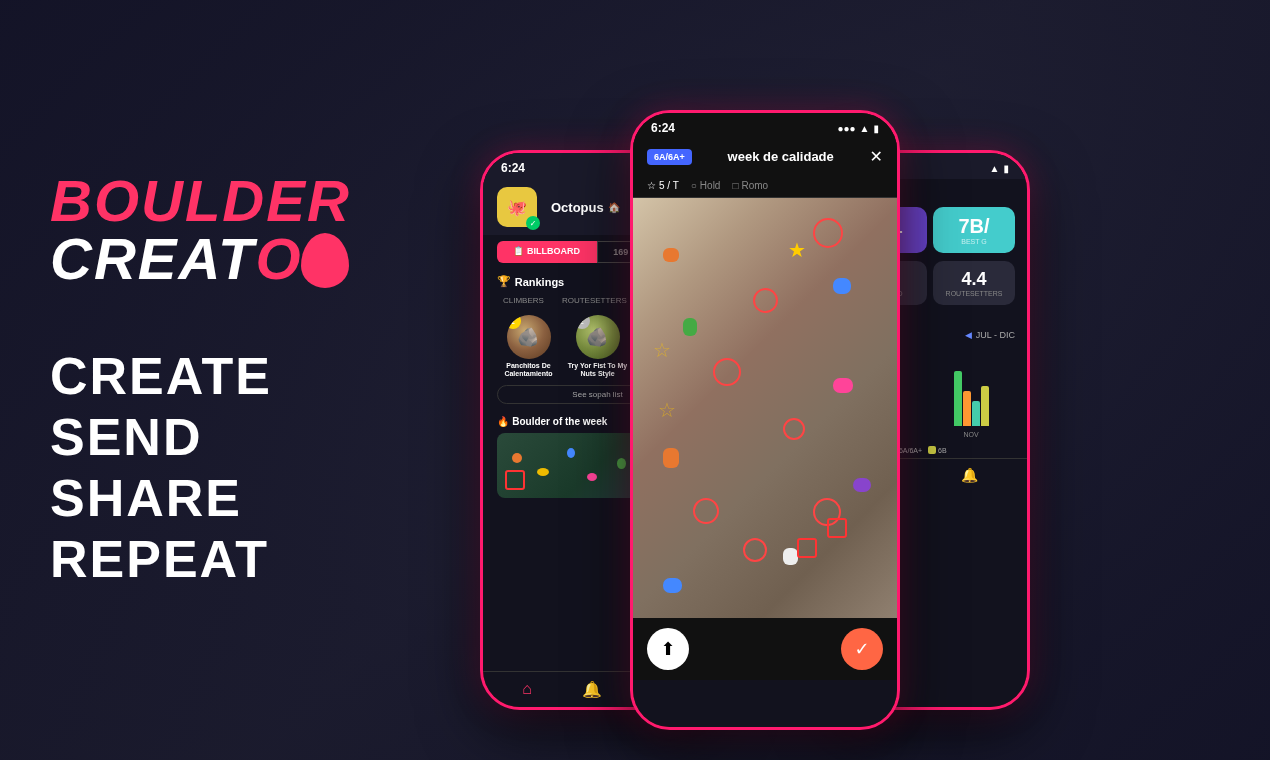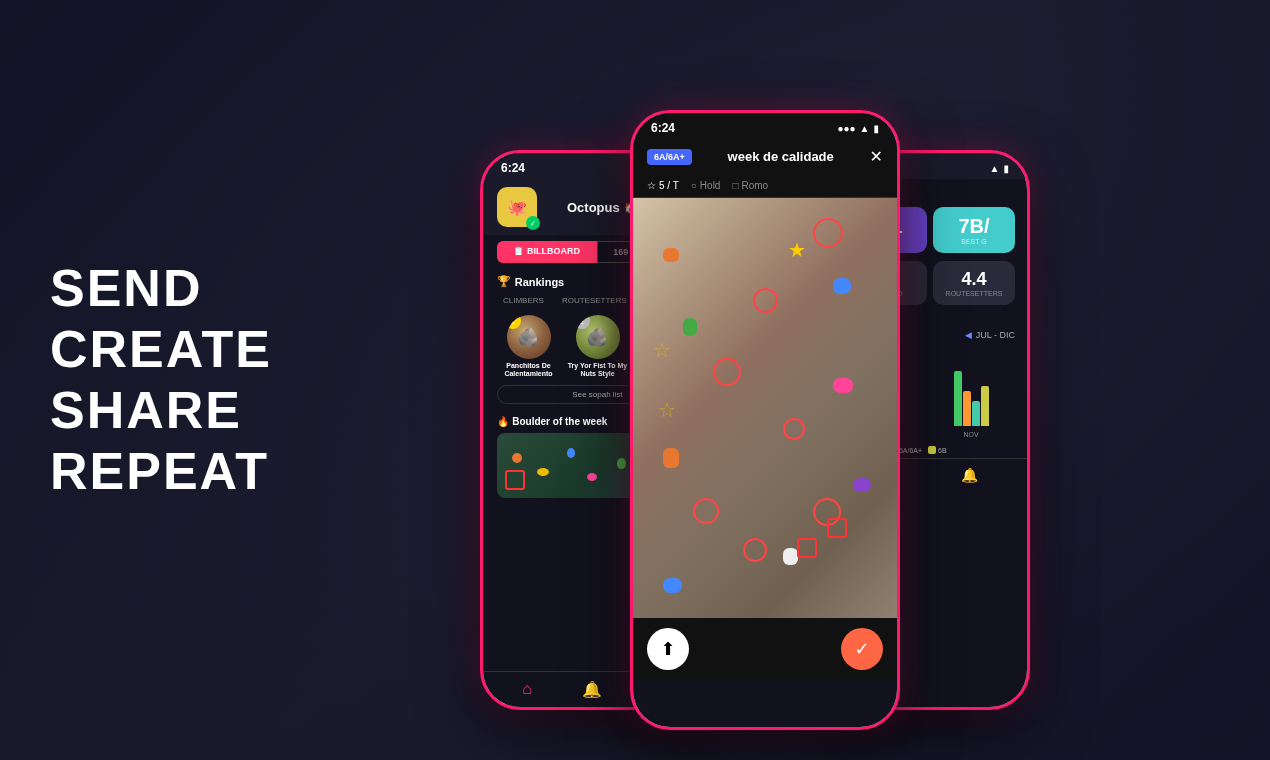--- a/index.html
+++ b/index.html
@@ -109,21 +109,21 @@
       padding-bottom: 20px;
     }
 
     
     .phone {
       position: absolute;
       bottom: 20px;
       border-radius: 40px;
       border: 3px solid #ff1a6e;
       overflow: hidden;
-      background: #e5e5e5;
+      background: #7f1d1d;
       box-shadow: 0 20px 60px rgba(0,0,0,0.7), 0 0 30px rgba(255,26,110,0.3);
     }
 
     
     .phone-1 {
       width: 235px;
       height: 560px;
       left: 50px;
       z-index: 10;
       bottom: 50px;
@@ -747,23 +747,31 @@
   </style>
 </head>
 <body>
 
 <div class="bg-overlay"></div>
 <div class="bg-climber"></div>
 
 <div class="content">
 
   <div class="left-section">
+    <div class="logo">
+      <div class="logo-boulder">BOULDER</div>
+      <div class="logo-creator">
+        <span>CREAT</span>
+        <span style="color:#ff3366;">O</span>
+        <span class="logo-drop"></span>
+      </div>
+    </div>
     <div class="taglines">
+      <div class="tagline-item tagline-create">CREATE</div>
       <div class="tagline-item tagline-send">SEND</div>
-      <div class="tagline-item tagline-create">CREATE</div>
       <div class="tagline-item tagline-share">SHARE</div>
       <div class="tagline-item tagline-repeat">REPEAT</div>
     </div>
   </div>
 
   <div class="phones-section">
 
     <div class="phone phone-1">
       <div class="phone-screen">
 
@@ -773,21 +781,21 @@
             <span>▲</span>
             <span>▮</span>
           </div>
         </div>
 
         <div class="p1-header">
           <div class="p1-logo-box">
             <span class="logo-octopus-icon">🐙</span>
             <div class="verified">✓</div>
           </div>
-          <div style="flex:1; padding-left:16px;">
+          <div style="flex:1; padding-left:0;">
             <div class="p1-gym-name">
               <span style="font-size:13px;font-weight:700;color:white;">Octopus</span>
               <span style="color:#aaa;font-size:10px;">🏠</span>
             </div>
           </div>
           <span style="color:white;font-size:14px;">🔍</span>
         </div>
 
         <div class="p1-tabs">
           <div class="p1-tab active">

